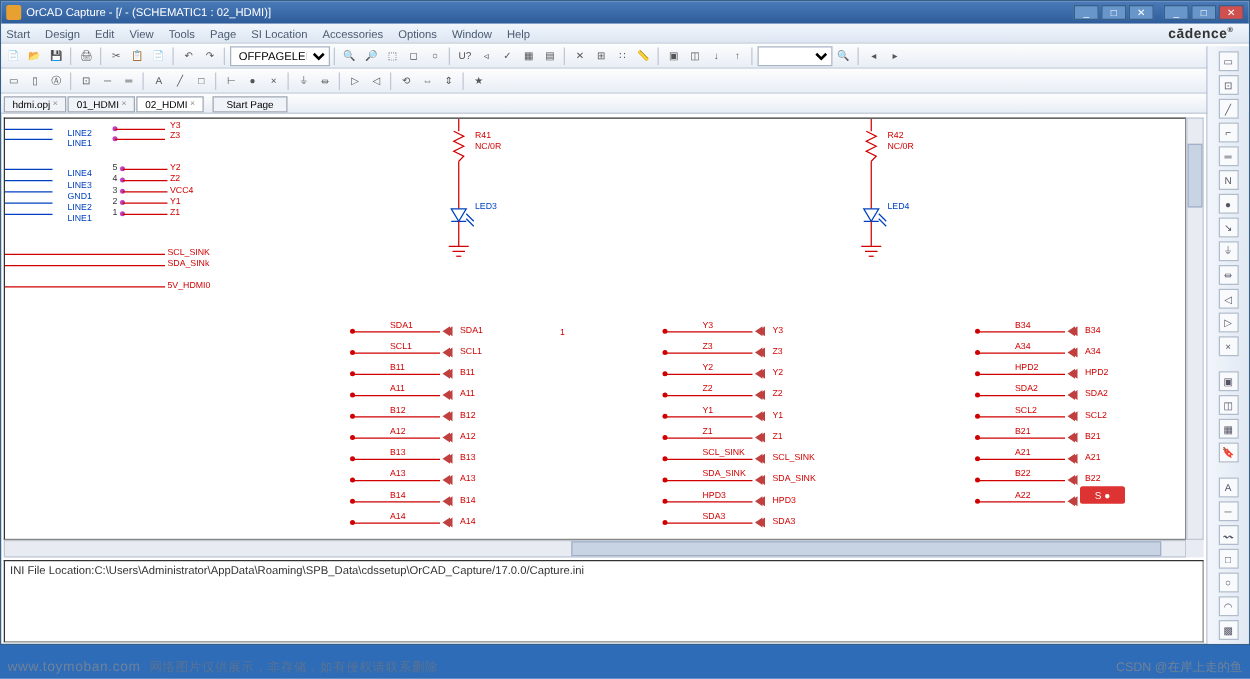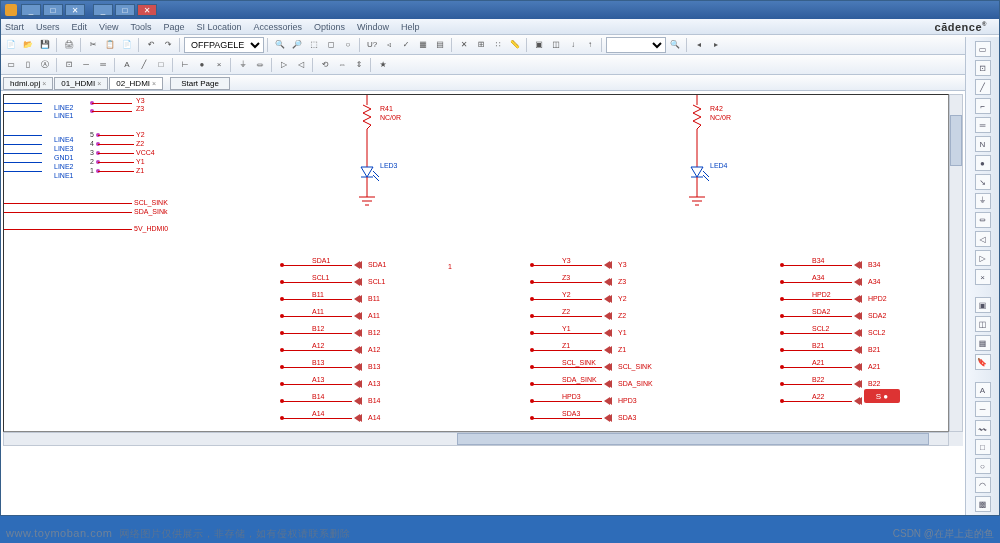--- a/index.html
+++ b/index.html
@@ -65,35 +65,36 @@
 
 .bus-line { position: absolute; background: #0040c0; height: 1px; }
 </style>
 </head>
 <body>
 
 <div class="window">
 
   <div class="titlebar">
     <div class="icon"></div>
+    <div class="title">OrCAD Capture - [/ - (SCHEMATIC1 : 02_HDMI)]</div>
     <div class="wbtns" style="margin-right:8px">
       <div class="wbtn">_</div>
       <div class="wbtn">□</div>
       <div class="wbtn">✕</div>
     </div>
     <div class="wbtns">
       <div class="wbtn">_</div>
       <div class="wbtn">□</div>
       <div class="wbtn close">✕</div>
     </div>
   </div>
 
   <div class="menubar">
     <span>Start</span>
-    <span>Users</span>
+    <span>Design</span>
     <span>Edit</span>
     <span>View</span>
     <span>Tools</span>
     <span>Page</span>
     <span>SI Location</span>
     <span>Accessories</span>
     <span>Options</span>
     <span>Window</span>
     <span>Help</span>
     <span class="brand"><span>cādence</span><sup>®</sup></span>
@@ -460,20 +461,23 @@
     <div class="rsep"></div>
     <div class="rbtn">A</div>
     <div class="rbtn">─</div>
     <div class="rbtn">〰</div>
     <div class="rbtn">□</div>
     <div class="rbtn">○</div>
     <div class="rbtn">◠</div>
     <div class="rbtn">▩</div>
   </div>
 
+  <div class="log">
+    <div>INI File Location:C:\Users\Administrator\AppData\Roaming\SPB_Data\cdssetup\OrCAD_Capture/17.0.0/Capture.ini</div>
+  </div>
 
 </div>
 
 <div class="csdn-logo">S ●</div>
 <div class="watermark">
   <span>www.toymoban.com</span>&nbsp;&nbsp;<span class="cn">网络图片仅供展示，非存储，如有侵权请联系删除</span>
 </div>
 <div class="csdn-badge">CSDN @在岸上走的鱼</div>
 
 </body></html>

